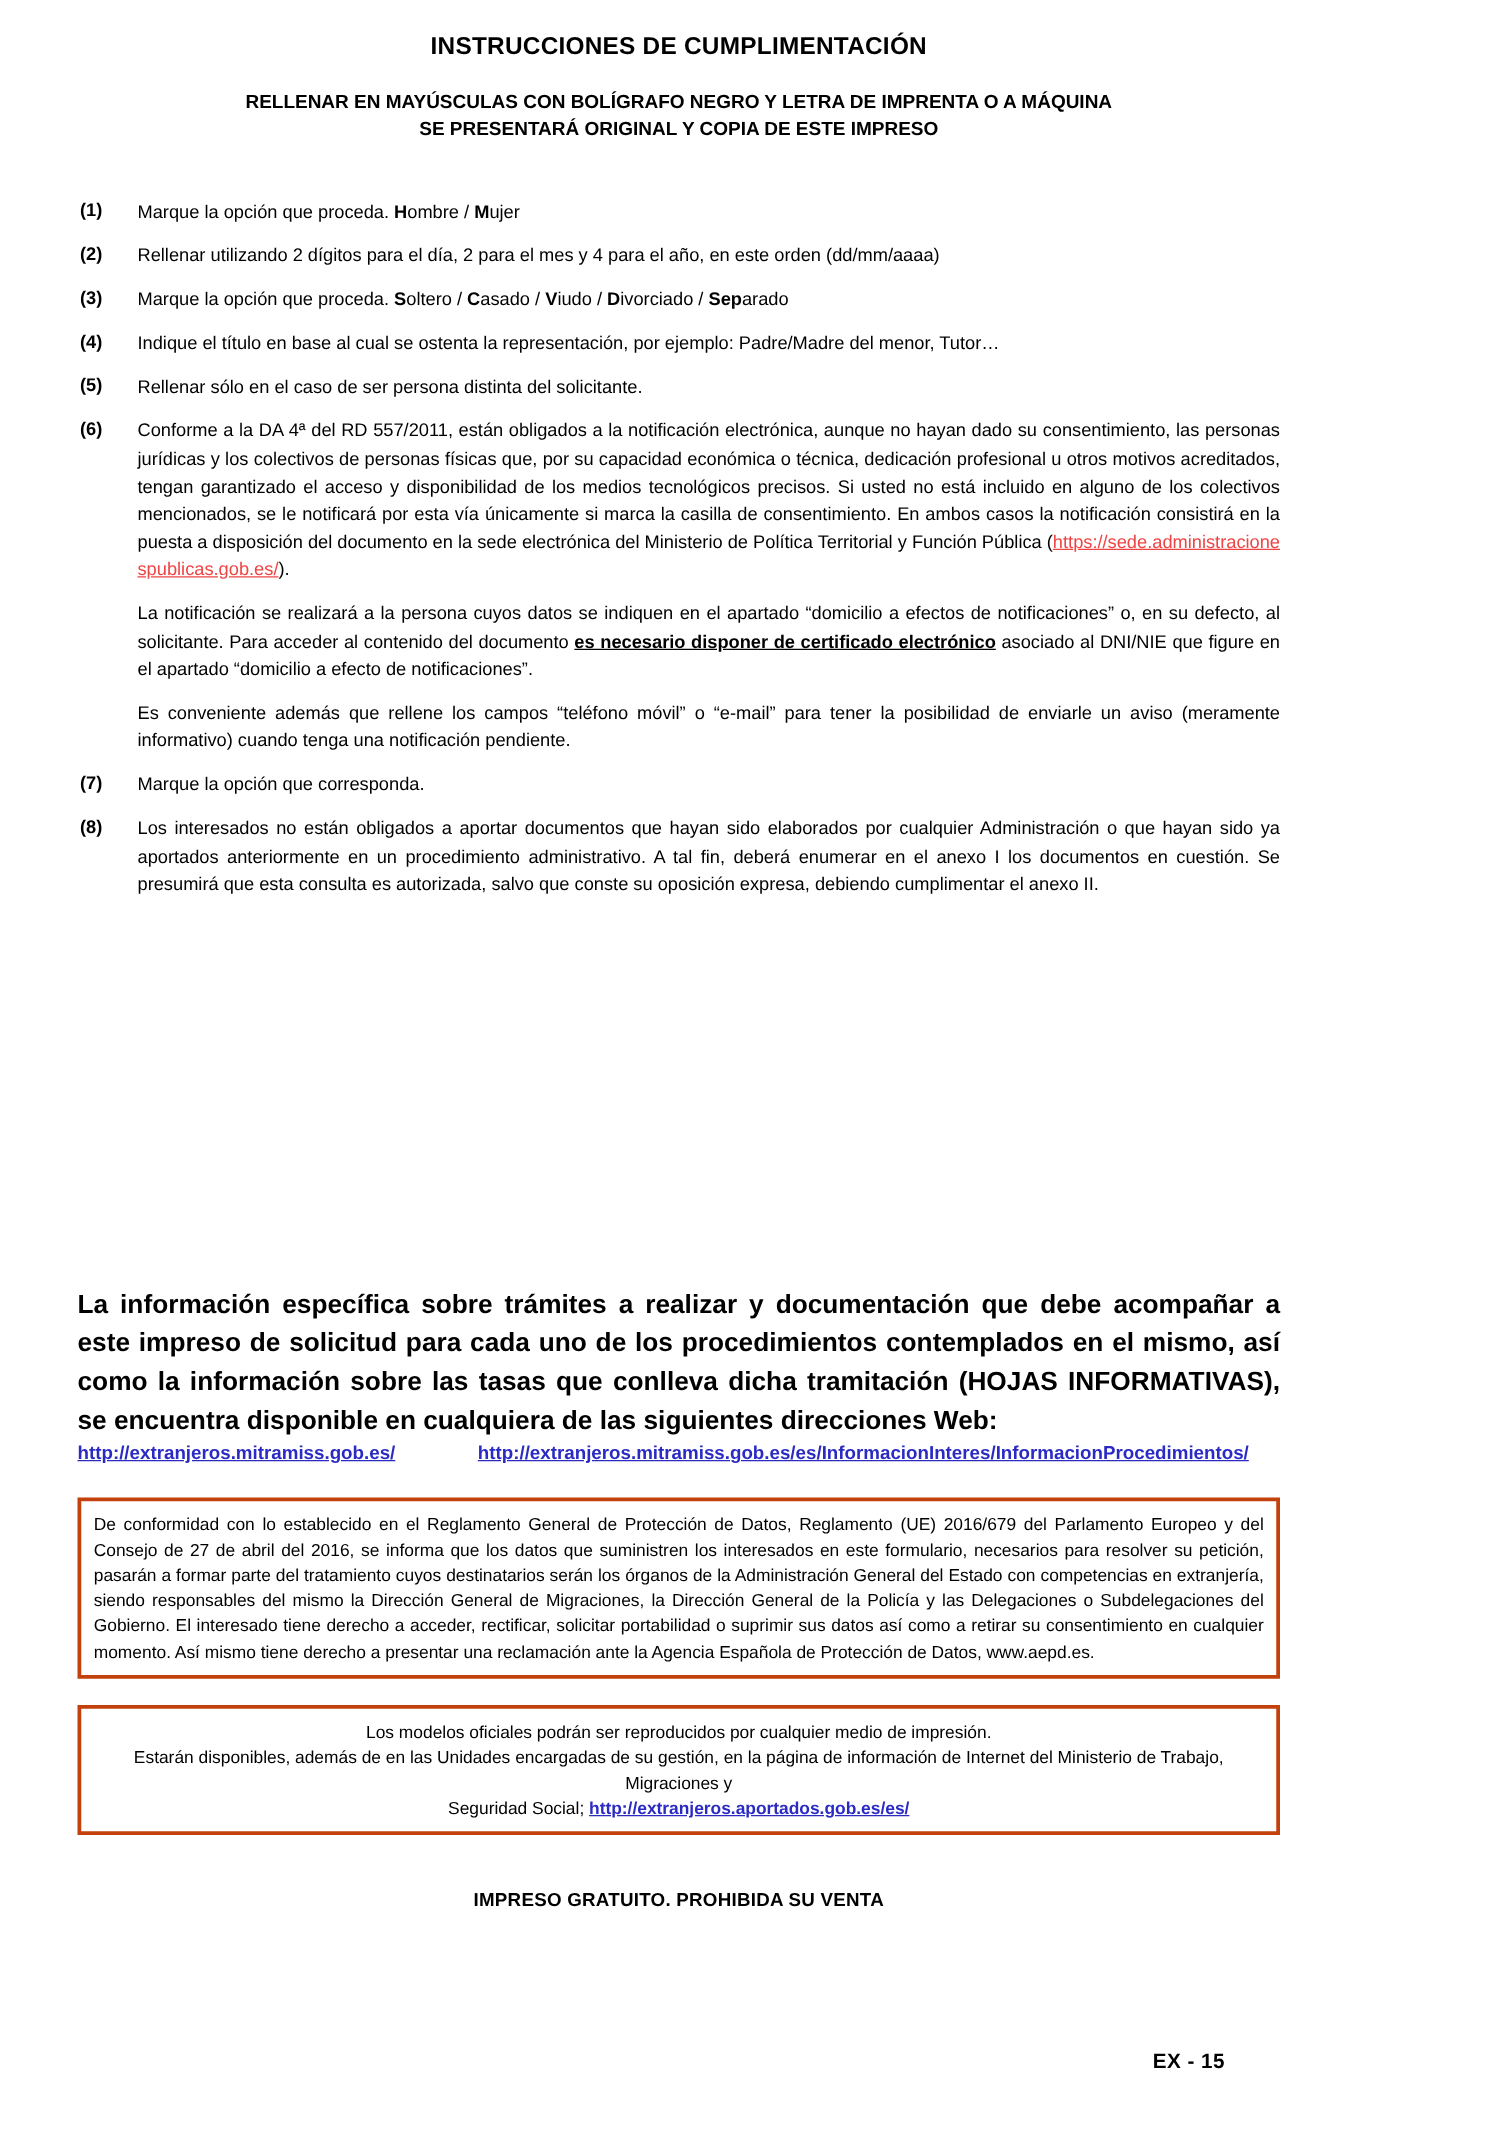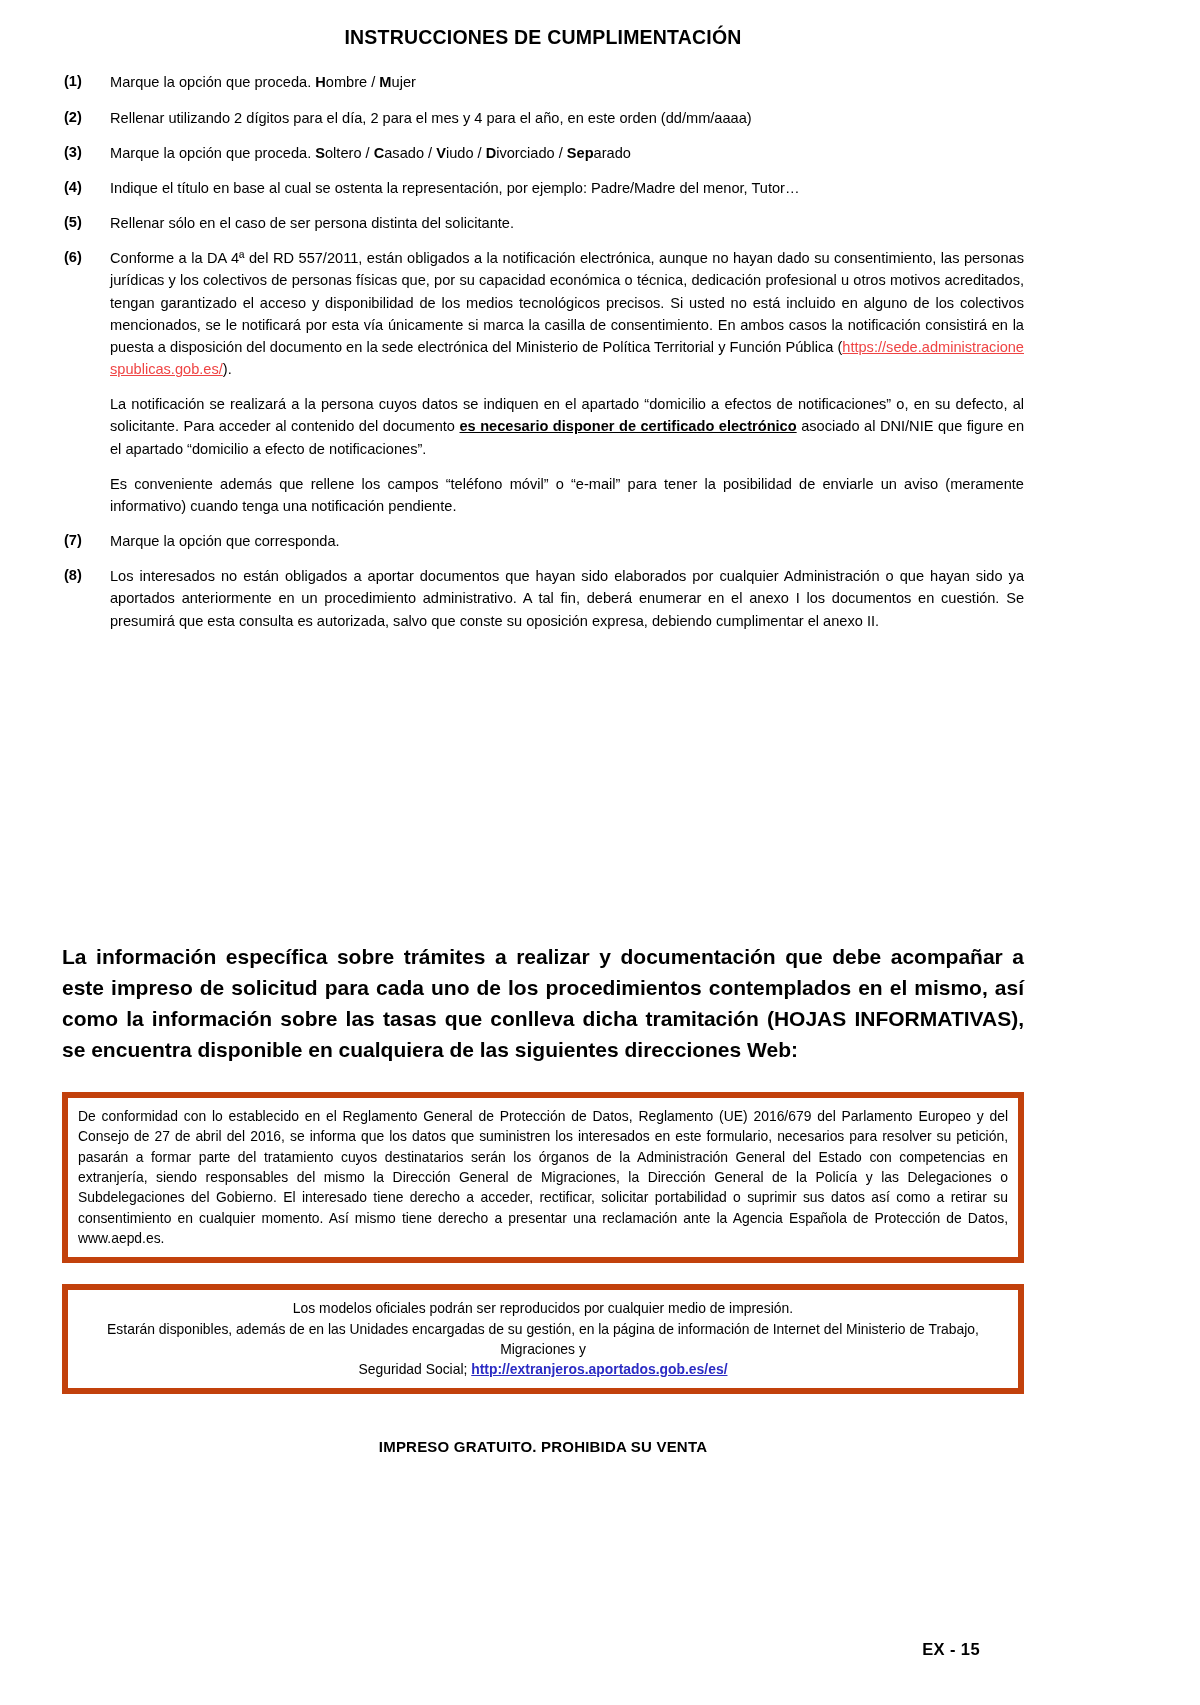--- a/index.html
+++ b/index.html
@@ -94,21 +94,21 @@
     font-size: 15px;
     font-weight: bold;
     display: flex;
     gap: 66px;
     white-space: nowrap;
   }
   .weblinks a { color: #2b2bc4; text-decoration: underline; }
 
   
   .box {
-    border: 6px solid #c2410c;
+    border: 3px solid #c2410c;
     padding: 8px 10px 9px 10px;
     font-size: 13.9px;
     line-height: 1.46;
     text-align: justify;
   }
   .box p { margin: 0; }
   .box-gdpr { margin-top: 27px; }
   .box-repro {
     margin-top: 21px;
     text-align: center;
@@ -133,20 +133,24 @@
     letter-spacing: 0.4px;
   }
 </style>
 </head>
 <body>
 
 <div class="page">
 
   <h1 class="doc-title">INSTRUCCIONES DE CUMPLIMENTACIÓN</h1>
 
+  <div class="subtitle-block">
+    <div>RELLENAR EN MAYÚSCULAS CON BOLÍGRAFO NEGRO Y LETRA DE IMPRENTA O A MÁQUINA</div>
+    <div>SE PRESENTARÁ ORIGINAL Y COPIA DE ESTE IMPRESO</div>
+  </div>
 
   <div class="items">
 
     <div class="item">
       <div class="item-num">(1)</div>
       <div class="item-body">
         <p class="one-line"><span>Marque la opción que proceda. </span><span><b>H</b><span>ombre</span></span> / <span><b>M</b><span>ujer</span></span></p>
       </div>
     </div>
 
@@ -200,20 +204,24 @@
         <p>Los interesados no están obligados a aportar documentos que hayan sido elaborados por cualquier Administración o que hayan sido ya aportados anteriormente en un procedimiento administrativo. A tal fin, deberá enumerar en el anexo I los documentos en cuestión. Se presumirá que esta consulta es autorizada, salvo que conste su oposición expresa, debiendo cumplimentar el anexo II.</p>
       </div>
     </div>
 
   </div>
 
   <div class="gap-block"></div>
 
   <div class="webinfo">La información específica sobre trámites a realizar y documentación que debe acompañar a este impreso de solicitud para cada uno de los procedimientos contemplados en el mismo, así como la información sobre las tasas que conlleva dicha tramitación (HOJAS INFORMATIVAS), se encuentra disponible en cualquiera de las siguientes direcciones Web:</div>
 
+  <div class="weblinks">
+    <a href="#">http://extranjeros.mitramiss.gob.es/</a>
+    <a href="#">http://extranjeros.mitramiss.gob.es/es/InformacionInteres/InformacionProcedimientos/</a>
+  </div>
 
   <div class="box box-gdpr">
     <p>De conformidad con lo establecido en el Reglamento General de Protección de Datos, Reglamento (UE) 2016/679 del Parlamento Europeo y del Consejo de 27 de abril del 2016, se informa que los datos que suministren los interesados en este formulario, necesarios para resolver su petición, pasarán a formar parte del tratamiento cuyos destinatarios serán los órganos de la Administración General del Estado con competencias en extranjería, siendo responsables del mismo la Dirección General de Migraciones, la Dirección General de la Policía y las Delegaciones o Subdelegaciones del Gobierno. El interesado tiene derecho a acceder, rectificar, solicitar portabilidad o suprimir sus datos así como a retirar su consentimiento en cualquier momento. Así mismo tiene derecho a presentar una reclamación ante la Agencia Española de Protección de Datos, www.aepd.es.</p>
   </div>
 
   <div class="box box-repro">
     <p>Los modelos oficiales podrán ser reproducidos por cualquier medio de impresión.</p>
     <p>Estarán disponibles, además de en las Unidades encargadas de su gestión, en la página de información de Internet del Ministerio de Trabajo, Migraciones y</p>
     <p><span>Seguridad Social;</span> <a href="#">http://extranjeros.aportados.gob.es/es/</a></p>
   </div>

